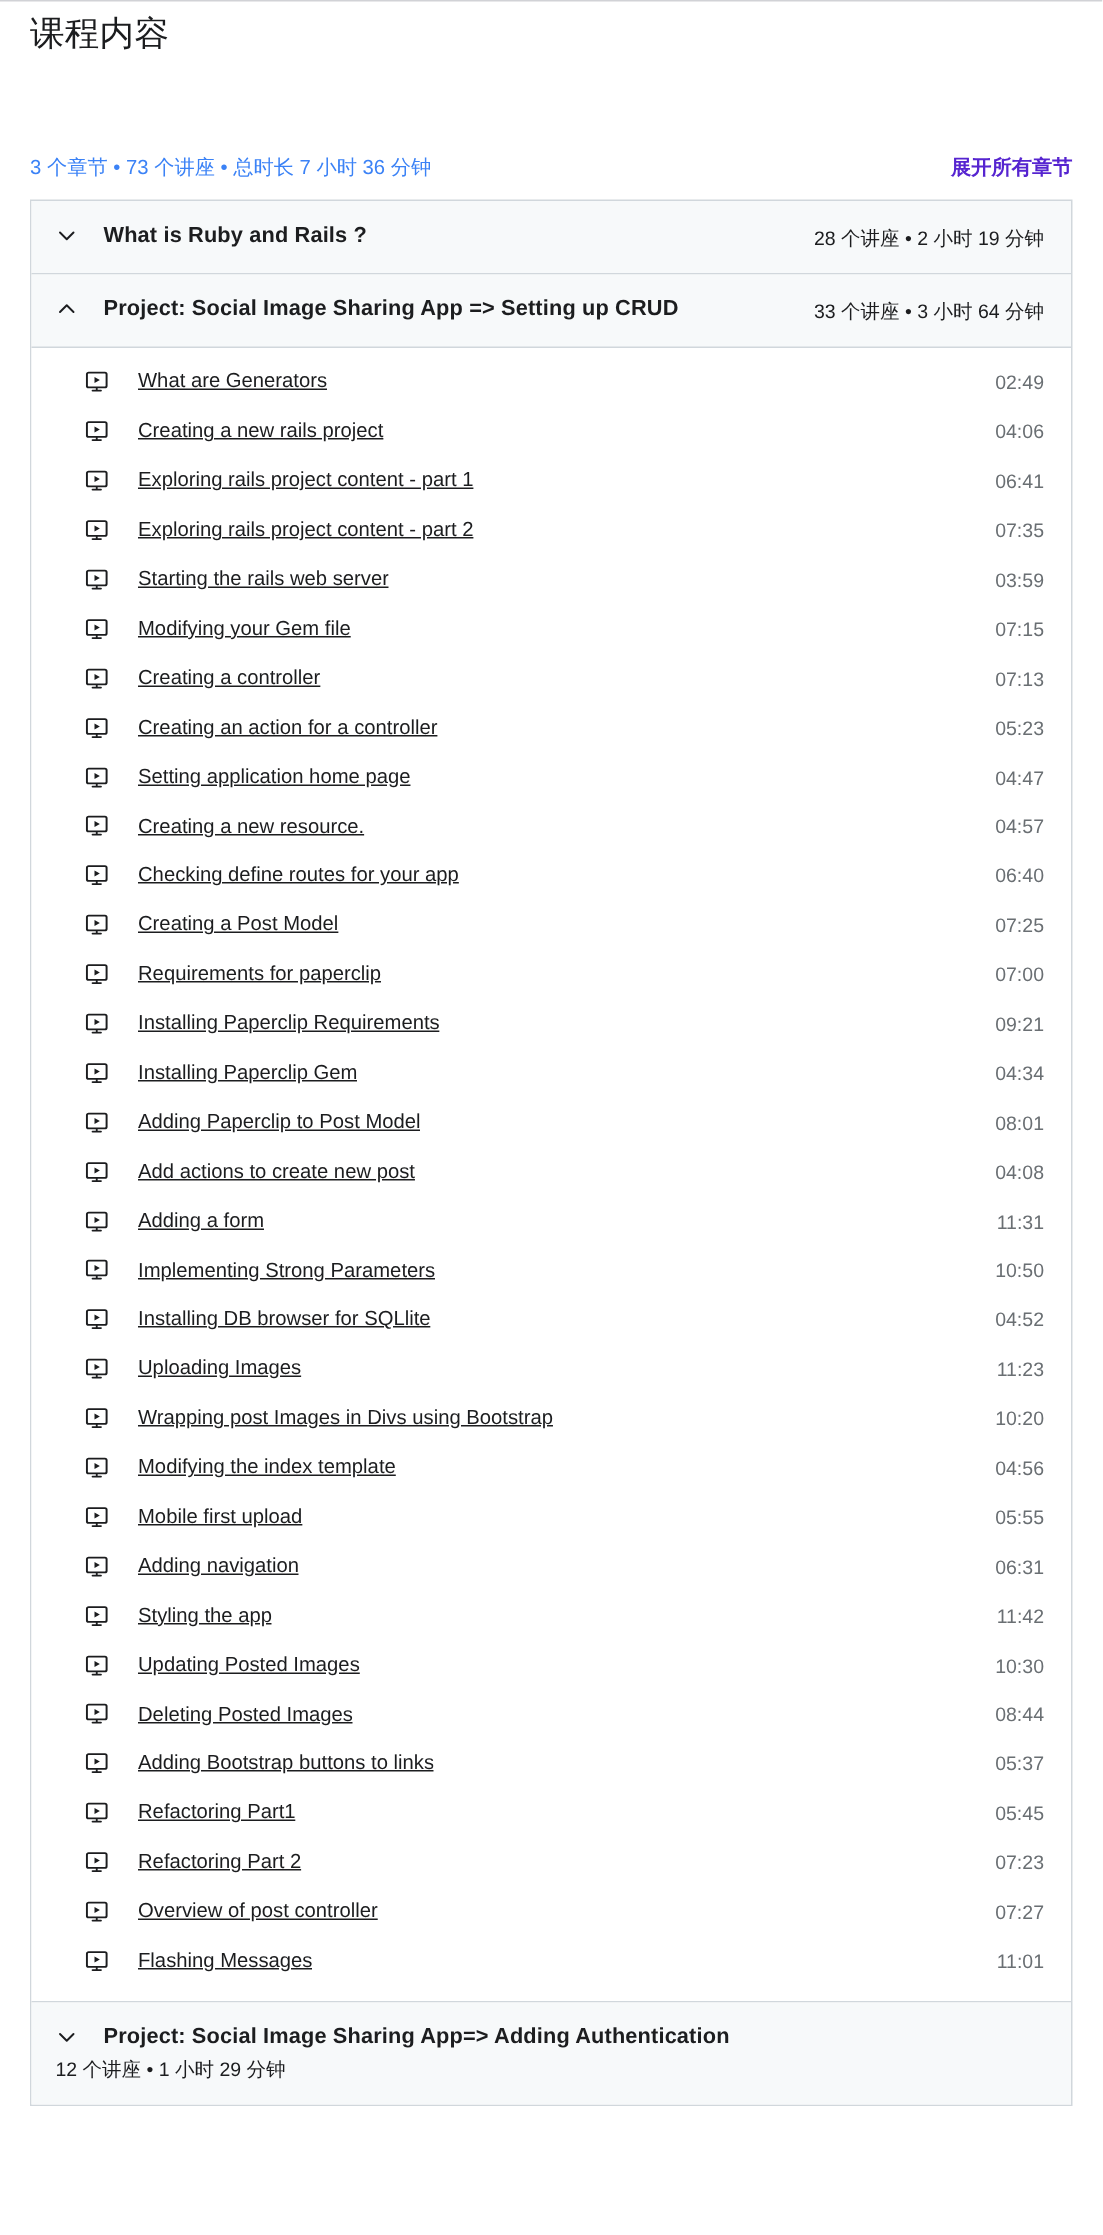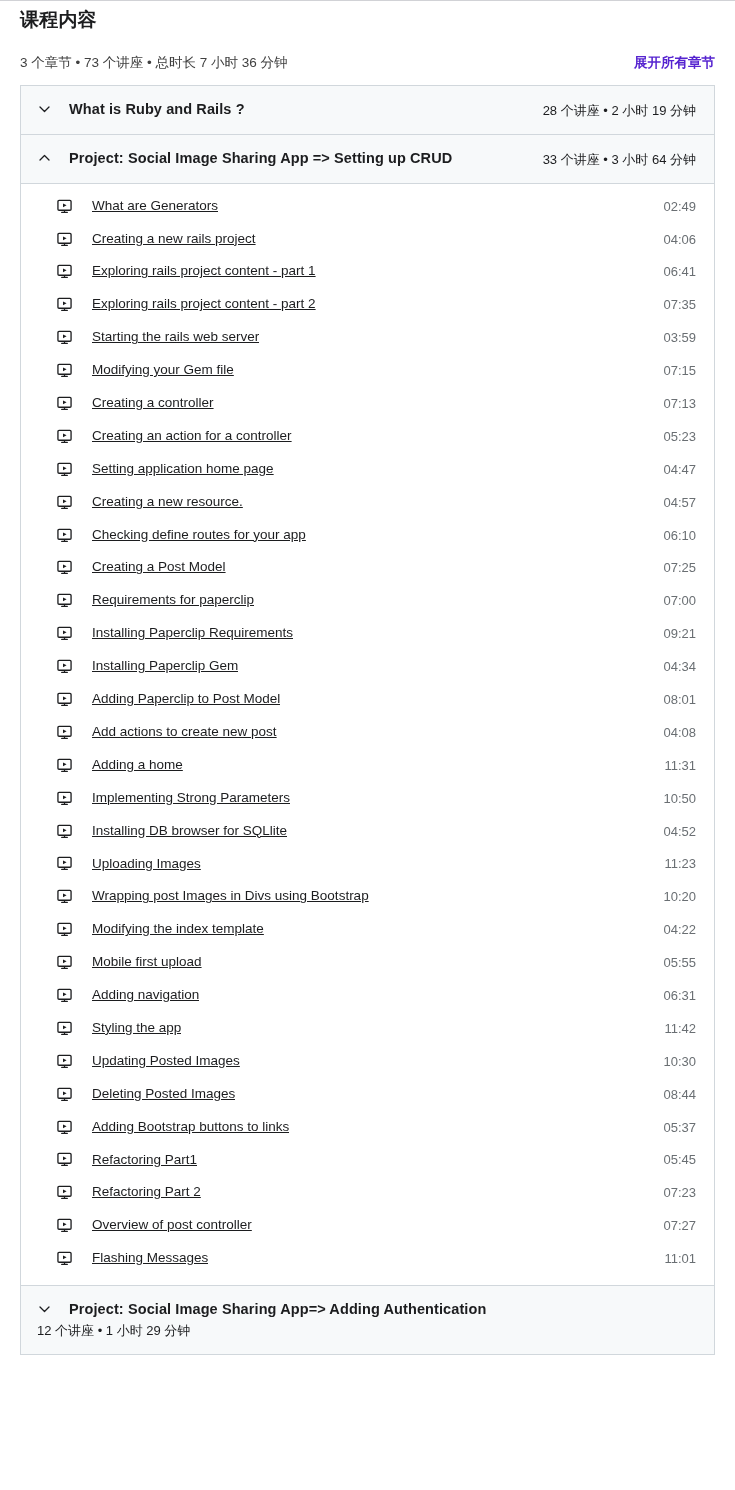--- a/index.html
+++ b/index.html
@@ -20,38 +20,39 @@
   .top-rule {
     position: absolute;
     top: 0; left: 0; right: 0;
     height: 1px;
     background: #d1d2d6;
   }
   .page {
     padding: 0 20px;
   }
   .page-title {
-    font-size: 19px;
-    font-weight: 700;
+    font-size: 23px;
+    font-weight: 400;
     letter-spacing: 0.2px;
     margin: 9px 0 0 0;
     line-height: 1.2;
     color: #1c1d1f;
   }
   .meta-row {
     display: flex;
     align-items: baseline;
     justify-content: space-between;
     margin-top: 22px;
     margin-bottom: 12px;
   }
   .meta-summary {
     font-size: 13.5px;
-    color: #404040;
+    color: #3b82f6;
     line-height: 1.4;
+    margin-top: 44px;
   }
   .expand-link {
     font-size: 13.5px;
     font-weight: 700;
     color: #5624d0;
     text-decoration: none;
     cursor: pointer;
     white-space: nowrap;
   }
 
@@ -327,21 +328,21 @@
             <span>
               <svg class="video-icon" viewBox="0 0 16 16" fill="none" aria-hidden="true">
                 <rect x="1" y="1.5" width="14" height="10.5" rx="1.2" stroke="#1c1d1f" stroke-width="1.4"></rect>
                 <path d="M6.4 4.7 L10.2 6.75 L6.4 8.8 Z" fill="#1c1d1f"></path>
                 <path d="M5 14.3 H11" stroke="#1c1d1f" stroke-width="1.3" stroke-linecap="round"></path>
                 <path d="M8 12 V14.3" stroke="#1c1d1f" stroke-width="1.3"></path>
               </svg>
             </span>
             <span class="lecture-title">Checking define routes for your app</span>
           </div>
-          <div class="lecture-duration">06:10</div>
+          <div class="lecture-duration">06:40</div>
         </div>
         <div class="lecture-row">
           <div class="lecture-left">
             <span>
               <svg class="video-icon" viewBox="0 0 16 16" fill="none" aria-hidden="true">
                 <rect x="1" y="1.5" width="14" height="10.5" rx="1.2" stroke="#1c1d1f" stroke-width="1.4"></rect>
                 <path d="M6.4 4.7 L10.2 6.75 L6.4 8.8 Z" fill="#1c1d1f"></path>
                 <path d="M5 14.3 H11" stroke="#1c1d1f" stroke-width="1.3" stroke-linecap="round"></path>
                 <path d="M8 12 V14.3" stroke="#1c1d1f" stroke-width="1.3"></path>
               </svg>
@@ -423,21 +424,21 @@
         <div class="lecture-row">
           <div class="lecture-left">
             <span>
               <svg class="video-icon" viewBox="0 0 16 16" fill="none" aria-hidden="true">
                 <rect x="1" y="1.5" width="14" height="10.5" rx="1.2" stroke="#1c1d1f" stroke-width="1.4"></rect>
                 <path d="M6.4 4.7 L10.2 6.75 L6.4 8.8 Z" fill="#1c1d1f"></path>
                 <path d="M5 14.3 H11" stroke="#1c1d1f" stroke-width="1.3" stroke-linecap="round"></path>
                 <path d="M8 12 V14.3" stroke="#1c1d1f" stroke-width="1.3"></path>
               </svg>
             </span>
-            <span class="lecture-title">Adding a home</span>
+            <span class="lecture-title">Adding a form</span>
           </div>
           <div class="lecture-duration">11:31</div>
         </div>
         <div class="lecture-row">
           <div class="lecture-left">
             <span>
               <svg class="video-icon" viewBox="0 0 16 16" fill="none" aria-hidden="true">
                 <rect x="1" y="1.5" width="14" height="10.5" rx="1.2" stroke="#1c1d1f" stroke-width="1.4"></rect>
                 <path d="M6.4 4.7 L10.2 6.75 L6.4 8.8 Z" fill="#1c1d1f"></path>
                 <path d="M5 14.3 H11" stroke="#1c1d1f" stroke-width="1.3" stroke-linecap="round"></path>
@@ -495,21 +496,21 @@
             <span>
               <svg class="video-icon" viewBox="0 0 16 16" fill="none" aria-hidden="true">
                 <rect x="1" y="1.5" width="14" height="10.5" rx="1.2" stroke="#1c1d1f" stroke-width="1.4"></rect>
                 <path d="M6.4 4.7 L10.2 6.75 L6.4 8.8 Z" fill="#1c1d1f"></path>
                 <path d="M5 14.3 H11" stroke="#1c1d1f" stroke-width="1.3" stroke-linecap="round"></path>
                 <path d="M8 12 V14.3" stroke="#1c1d1f" stroke-width="1.3"></path>
               </svg>
             </span>
             <span class="lecture-title">Modifying the index template</span>
           </div>
-          <div class="lecture-duration">04:22</div>
+          <div class="lecture-duration">04:56</div>
         </div>
         <div class="lecture-row">
           <div class="lecture-left">
             <span>
               <svg class="video-icon" viewBox="0 0 16 16" fill="none" aria-hidden="true">
                 <rect x="1" y="1.5" width="14" height="10.5" rx="1.2" stroke="#1c1d1f" stroke-width="1.4"></rect>
                 <path d="M6.4 4.7 L10.2 6.75 L6.4 8.8 Z" fill="#1c1d1f"></path>
                 <path d="M5 14.3 H11" stroke="#1c1d1f" stroke-width="1.3" stroke-linecap="round"></path>
                 <path d="M8 12 V14.3" stroke="#1c1d1f" stroke-width="1.3"></path>
               </svg>

